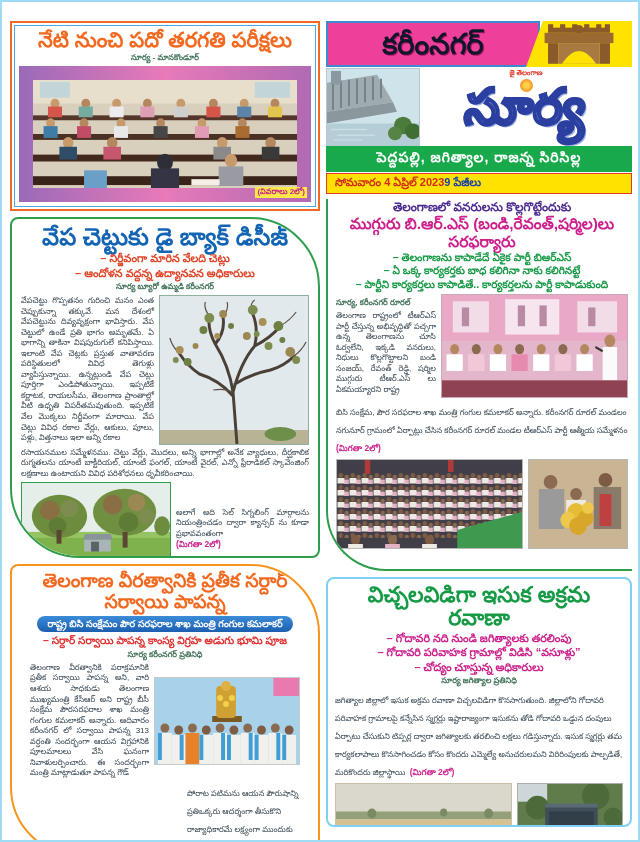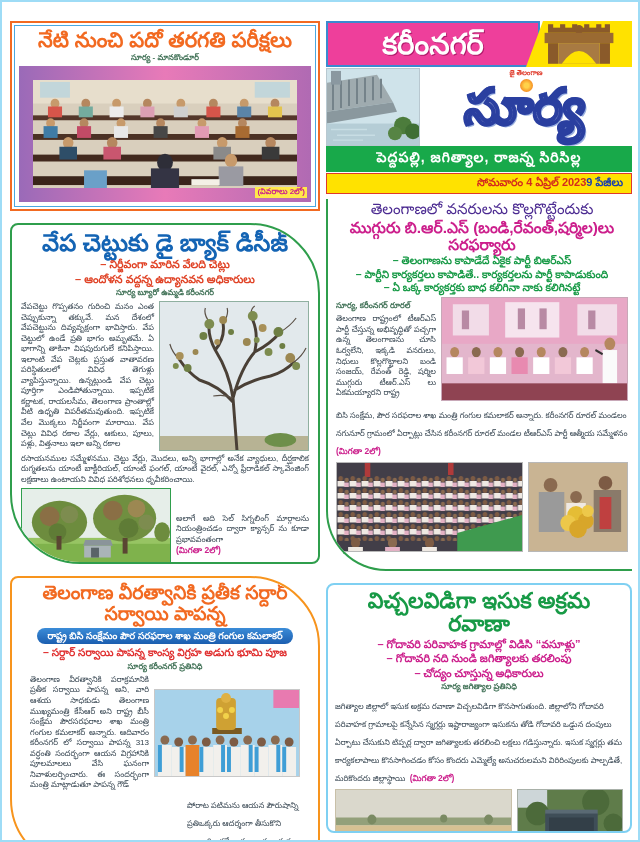--- a/index.html
+++ b/index.html
@@ -1,21 +1,21 @@
 <!DOCTYPE html>
 <html><head>
 <meta charset="utf-8">
 <style>
   html,body{margin:0;padding:0;background:#e8e8e8;}
   .page{width:640px;height:842px;background:#fff;border:2px solid #9edcf6;box-sizing:border-box;
         position:relative;font-family:"Liberation Sans",sans-serif;overflow:hidden;}
   .col{position:absolute;top:19px;}
   .col-left{left:8px;width:310px;}
   .col-right{left:324px;width:306px;}
-  section{margin-bottom:12px;box-sizing:border-box;}
+  section{margin-bottom:6px;box-sizing:border-box;}
 
   
   .byline{font-size:8px;font-weight:bold;color:#417257;text-align:center;margin:2px 0;}
   .byline.left{text-align:left;}
   .body{font-size:8px;color:#33424e;text-align:justify;line-height:1.32;}
   .more{color:#cc1f8c;font-weight:bold;font-size:8.5px;white-space:nowrap;}
   .bullet{font-weight:bold;text-align:center;line-height:1.3;}
   .row{display:flex;gap:5px;align-items:center;}
   .pill{display:block;margin:3px auto 2px;border-radius:12px;color:#fff;font-weight:bold;
         font-size:9.5px;text-align:center;padding:3px 10px;width:fit-content;line-height:1.1;}
@@ -42,43 +42,43 @@
   
   .pap-box{border:2px solid #f7941d;border-radius:8px 70px 8px 70px;padding:5px 18px;height:293px;overflow:hidden;}
   .pap-headline{color:#f26a21;font-size:19px;font-weight:bold;text-align:center;line-height:1.1;margin:0;}
   .pap-box .bullet{color:#e03030;font-size:10.5px;}
   .statue-ph{width:144px;height:86px;flex:none;border:1px solid #c8c8c8;}
   .bhoomi-ph{width:150px;height:92px;flex:none;border:1px solid #c8c8c8;}
 
   
   .masthead{margin-bottom:5px;}
   .mast-row1{display:flex;height:46px;}
-  .mast-city{flex:1;background:#ee3f9b;border:2px solid #3a8ad0;color:#ffffff;font-size:29px;font-weight:bold;
+  .mast-city{flex:1;background:#ee3f9b;border:2px solid #3a8ad0;color:#0f172a;font-size:29px;font-weight:bold;
              text-align:center;line-height:42px;box-sizing:border-box;text-shadow:1px 1px 0 #b0186a;}
   .mast-arch{width:106px;background:#ffe200;margin-left:-14px;clip-path:polygon(16% 0,100% 0,100% 100%,0 100%);
              display:flex;align-items:center;justify-content:center;}
   .mast-row2{display:flex;height:78px;align-items:stretch;margin-top:1px;}
   .dam-ph{width:92px;flex:none;border:1px solid #b8c8d0;}
   .logo-wrap{flex:1;position:relative;text-align:center;padding-top:14px;}
   .slogan-line{position:absolute;top:1px;left:0;right:0;font-size:7px;color:#e03a2a;font-weight:bold;}
   .sun-icon{display:block;margin:1px auto 0;width:13px;height:13px;border-radius:50%;
             background:radial-gradient(circle,#ffd24a 25%,#f5881f 75%);}
   .logo-text{display:inline-block;color:#e8eeff;font-size:50px;font-weight:bold;line-height:1.0;
              transform:skewX(-6deg);-webkit-text-stroke:2.5px #2a3fa0;
              text-shadow:2px 2px 0 #9ab0e0,-1px -1px 0 #2a3fa0;}
   .mast-row3{background:#18a94a;color:#fff;font-weight:bold;font-size:14px;text-align:center;
              padding:3px 15px;letter-spacing:1px;}
-  .mast-row4{display:flex;justify-content:flex-end;background:#ffe200;border:1px solid #e03a2a;
+  .mast-row4{display:flex;justify-content:flex-start;background:#ffe200;border:1px solid #e03a2a;
              font-size:11px;font-weight:bold;padding:2px 8px;margin-top:1px;}
   .mast-date{color:#d42a1e;} .mast-pages{color:#1b3fae;}
 
   
   .brs-box{border-left:2px solid #2f9e4c;border-bottom:2px solid #2f9e4c;border-bottom-left-radius:60px;
            padding:2px 4px 12px 8px;height:372px;overflow:hidden;}
-  .brs-h1{color:#4b2a91;font-size:15px;font-weight:normal;text-align:center;line-height:1.1;margin:0;}
+  .brs-h1{color:#4b2a91;font-size:12px;font-weight:bold;text-align:center;line-height:1.1;margin:0;}
   .brs-h2{color:#cc1f8c;font-size:15.5px;font-weight:bold;text-align:center;line-height:1.15;margin:1px 0 0;}
   .brs-box .bullet{color:#179a46;font-size:10.5px;}
   .brs-left{width:100px;flex:none;}
   .stage-ph{flex:1;height:102px;border:1px solid #c8a8b8;}
   .crowd-ph{flex:1;height:88px;border:1px solid #b8b8b8;}
   .felic-ph{width:98px;flex:none;height:88px;border:1px solid #b8b8b8;}
 
   
   .sand-box{border:2px solid #7fd0f2;border-radius:8px;padding:4px 7px;height:250px;overflow:hidden;}
   .sand-headline{color:#179a46;font-size:22px;font-weight:bold;text-align:center;line-height:1.05;margin:0 0 2px;}
@@ -371,22 +371,22 @@
       <div class="mast-row4">
         <span class="mast-date">సోమవారం 4 ఏప్రిల్ 2023</span>
         <span class="mast-pages">9  పేజీలు</span>
       </div>
     </header>
 
     <section class="brs-box">
       <h2 class="brs-h1">తెలంగాణలో వనరులను కొల్లగొట్టేందుకు</h2>
       <h2 class="brs-h2">ముగ్గురు బి.ఆర్.ఎస్ (బండి,రేవంత్,షర్మిల)లు సరఫర్యారు</h2>
       <div class="bullet">– తెలంగాణను కాపాడేదే ఏకైక పార్టీ బిఆర్ఎస్</div>
+      <div class="bullet">– ఏ ఒక్క కార్యకర్తకు బాధ కలిగినా నాకు కలిగినట్టే</div>
       <div class="bullet">– పార్టీని కార్యకర్తలు కాపాడితే.. కార్యకర్తలను పార్టీ కాపాడుకుంది</div>
-      <div class="bullet">– ఏ ఒక్క కార్యకర్తకు బాధ కలిగినా నాకు కలిగినట్టే</div>
       <div class="row" style="margin-top:2px">
         <div class="brs-left">
           <div class="byline left">సూర్య, కరీంనగర్ రూరల్</div>
           <div class="body">తెలంగాణ రాష్ట్రంలో టీఆర్ఎస్ పార్టీ చేస్తున్న అభివృద్ధితో పచ్చగా ఉన్న తెలంగాణను చూసి ఓర్వలేని, ఇక్కడి వనరులు, నిధులు కొల్లగొట్టాలని బండి సంజయ్, రేవంత్ రెడ్డి, షర్మిల ముగ్గురు టీఆర్.ఎస్ లు ఏకమయ్యారని రాష్ట్ర</div>
         </div>
         <div class="stage-ph">
           <svg class="photo" viewBox="0 0 205 98" preserveAspectRatio="none">
             <rect width="205" height="98" fill="#e3b6cc"></rect>
             <rect width="205" height="44" fill="#e8a8c6"></rect>
             <rect x="12" y="6" width="40" height="30" fill="#f2dce8"></rect>
@@ -462,22 +462,22 @@
             <circle cx="40" cy="60" r="8" fill="#edc84a"></circle>
               <circle cx="50" cy="66" r="9" fill="#d8a62a"></circle>
             <circle cx="60" cy="48" r="6" fill="#edc84a"></circle>
           </svg>
         </div>
       </div>
     </section>
 
     <section class="sand-box">
       <h2 class="sand-headline">విచ్చలవిడిగా ఇసుక అక్రమ రవాణా</h2>
+      <div class="bullet">– గోదావరి నది నుండి జగిత్యాలకు తరలింపు</div>
       <div class="bullet">– గోదావరి పరివాహక గ్రామాల్లో విడిసి “వసూళ్లు”</div>
-      <div class="bullet">– గోదావరి నది నుండి జగిత్యాలకు తరలింపు</div>
       <div class="bullet">– చోద్యం చూస్తున్న అధికారులు</div>
       <div class="byline">సూర్య జగిత్యాల ప్రతినిధి</div>
       <div>
         <span class="body" style="display:inline">జగిత్యాల జిల్లాలో ఇసుక అక్రమ రవాణా విచ్చలవిడిగా కొనసాగుతుంది. జిల్లాలోని గోదావరి పరివాహక గ్రామాలపై కన్నేసిన స్మగ్లర్లు ఇష్టారాజ్యంగా ఇసుకను తోడి గోదావరి ఒడ్డున దంపులు ఏర్పాటు చేసుకుని టిప్పర్ల ద్వారా జగిత్యాలకు తరలించి లక్షలు గడిస్తున్నారు. ఇసుక స్మగ్లర్లు తమ కార్యకలాపాలు కొనసాగించడం కోసం కొందరు ఎమ్మెల్యే అనుచరులమని విరిరింపులకు పాల్పడితే, మరికొందరు జిల్లాస్థాయి</span>
         <span class="more">(మిగతా 2లో)</span>
       </div>
       <div class="row" style="margin-top:4px">
         <div class="dunes-ph">
           <svg class="photo" viewBox="0 0 195 112" preserveAspectRatio="none">
             <rect width="195" height="112" fill="#dad8cc"></rect>

